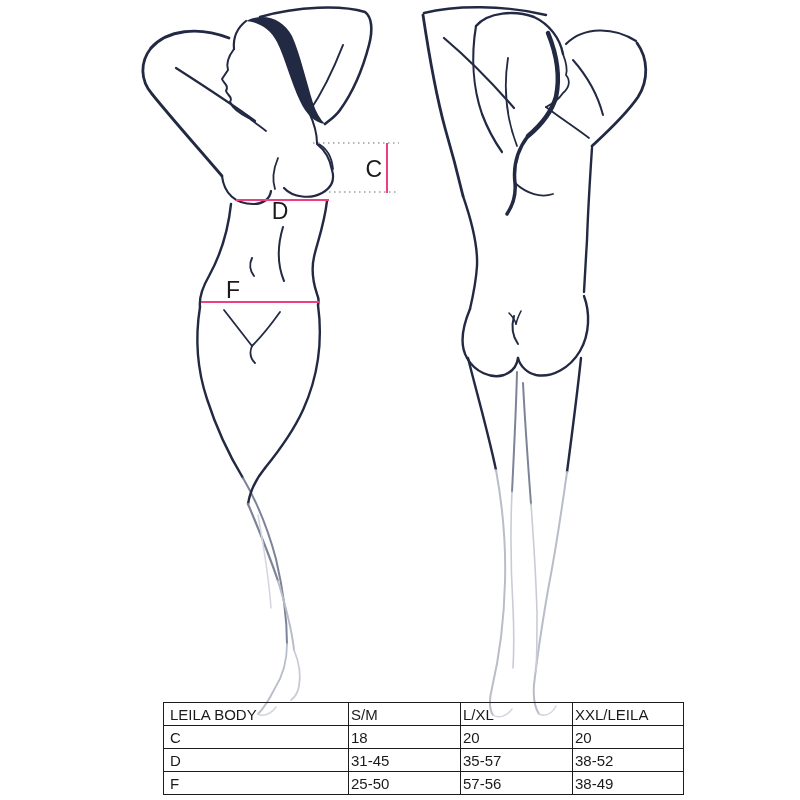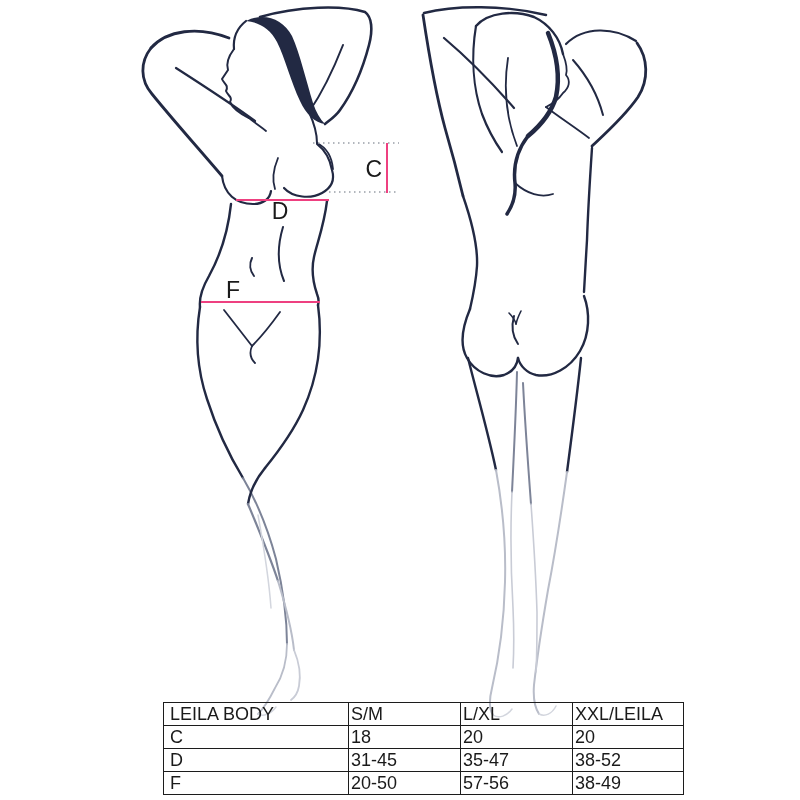--- a/index.html
+++ b/index.html
@@ -11,21 +11,21 @@
     font-family:"Liberation Sans",sans-serif;
   }
   .stage svg{position:absolute;left:0;top:0;}
   .size-table{
     position:absolute;left:163px;top:702px;
     width:520px;
     border-collapse:collapse;
     table-layout:fixed;
     background:transparent;
     font-family:"Liberation Sans",sans-serif;
-    font-size:18px;
+    font-size:15px;
     color:#1a1a1a;
   }
   .size-table td{
     border:1.5px solid #1c1c1c;
     height:22px;
     padding:0 2px;
     text-align:left;
     white-space:nowrap;
     overflow:hidden;
   }
@@ -162,25 +162,25 @@
       </tr>
       <tr>
         <td class="rowlabel">C</td>
         <td>18</td>
         <td>20</td>
         <td>20</td>
       </tr>
       <tr>
         <td class="rowlabel">D</td>
         <td>31-45</td>
-        <td>35-47</td>
+        <td>35-57</td>
         <td>38-52</td>
       </tr>
       <tr>
         <td class="rowlabel">F</td>
-        <td>20-50</td>
+        <td>25-50</td>
         <td>57-56</td>
         <td>38-49</td>
       </tr>
     </tbody>
   </table>
 
 </div>
 
 </body></html>

